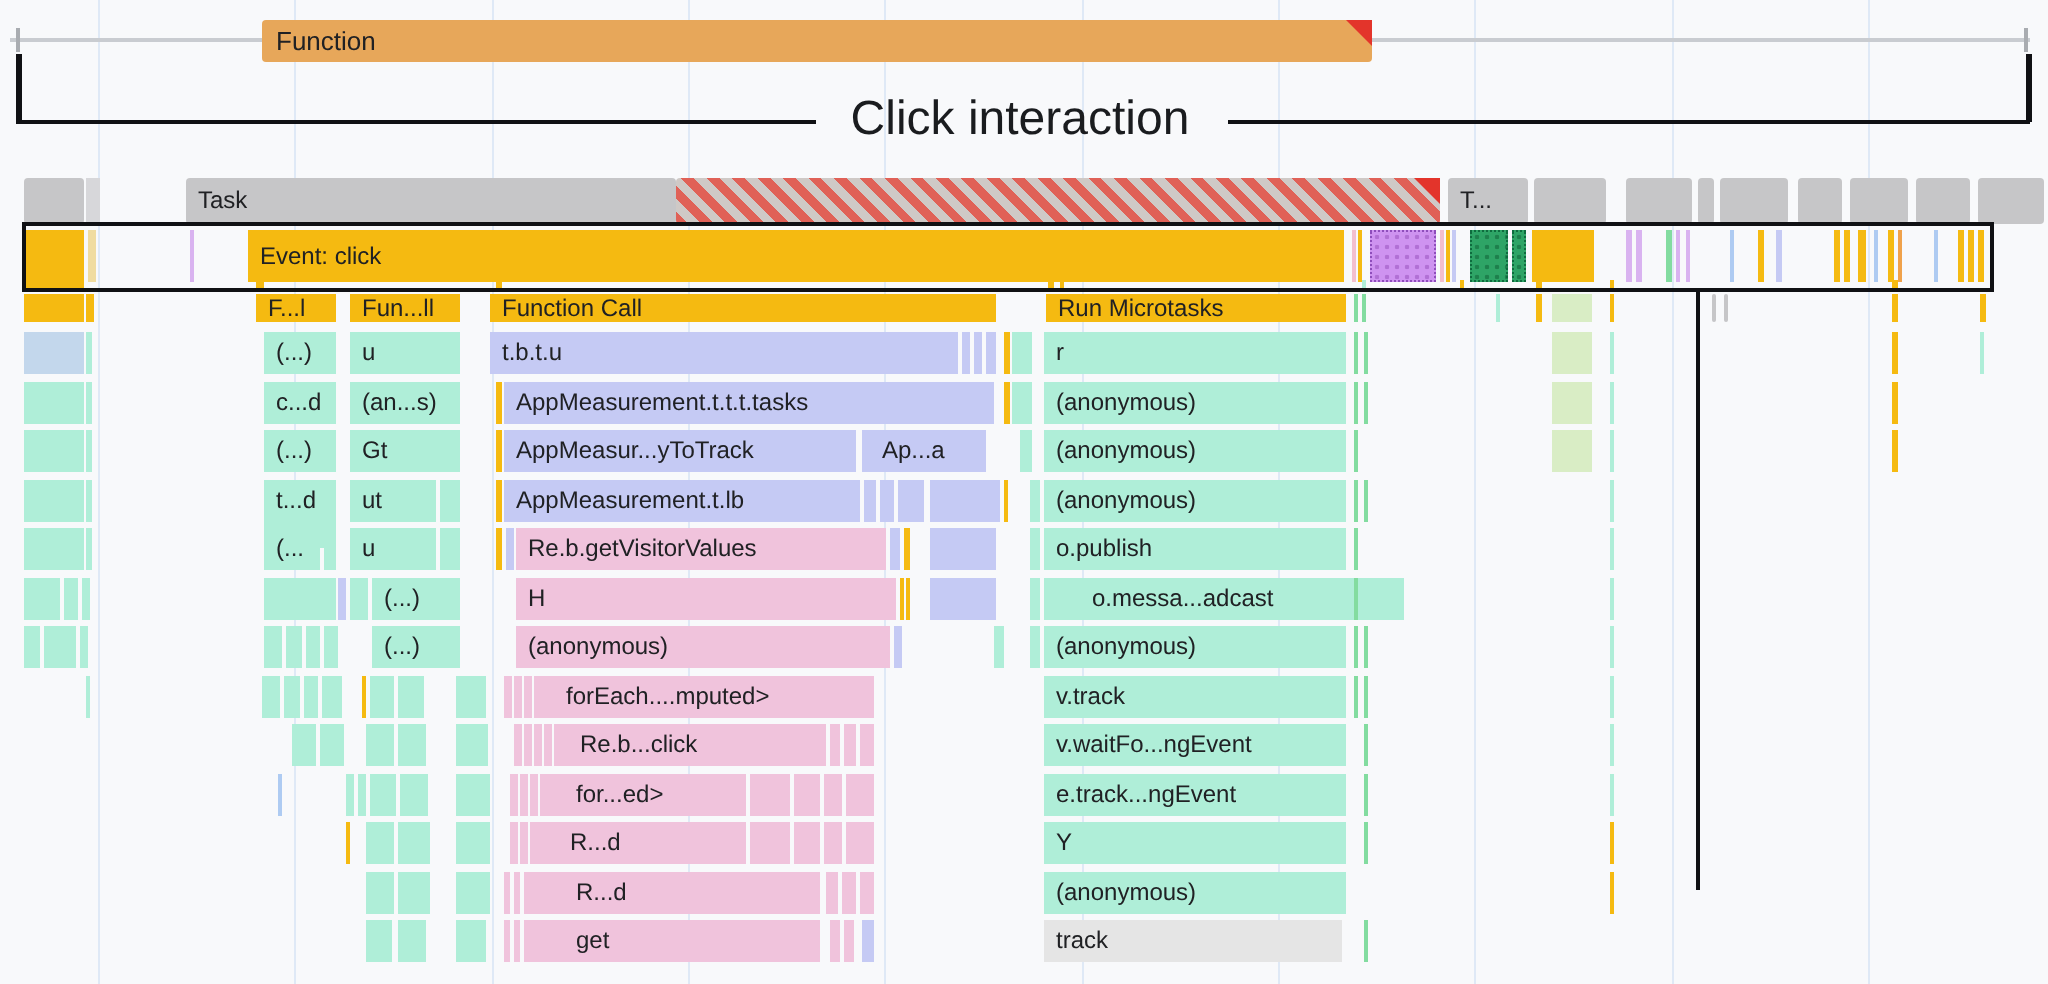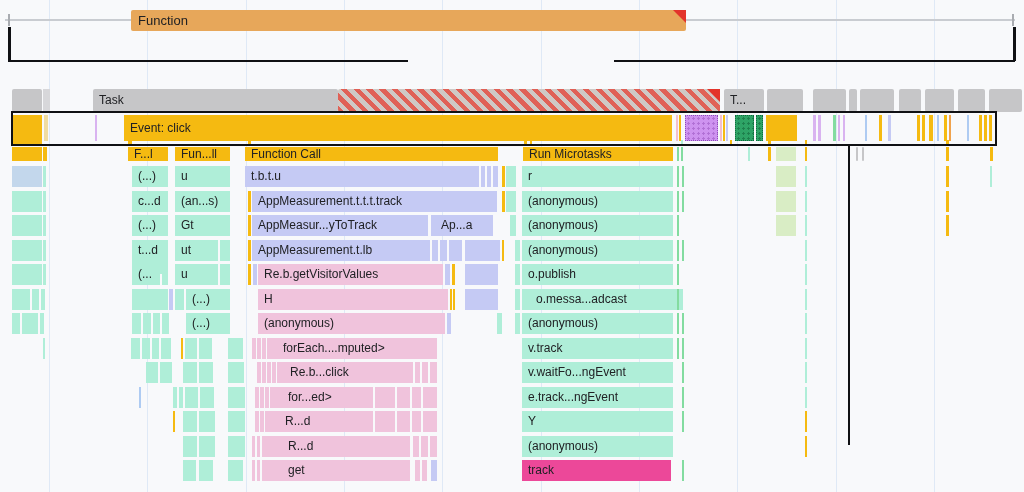--- a/index.html
+++ b/index.html
@@ -45,20 +45,21 @@
   <div class="ruler-tick" style="left:8px;top:14px;height:12px;"></div>
   <div class="ruler-tick" style="left:1012px;top:14px;height:12px;"></div>
 
   <div class="pointer-bar">Function</div>
   <div class="tri" style="left:673px;top:10px;"></div>
 
   <div class="bracket" style="left:8px;top:27px;width:2.5px;height:34px;"></div>
   <div class="bracket" style="left:1013px;top:27px;width:2.5px;height:34px;"></div>
   <div class="bracket" style="left:8px;top:59.5px;width:400px;height:2.5px;"></div>
   <div class="bracket" style="left:614px;top:59.5px;width:401px;height:2.5px;"></div>
+  <div class="big-label" style="left:360px;top:46px;width:300px;">Click interaction</div>
 
   <div id="bars">
       <div class="seg seg-gray" style="left: 12px; top: 89px; width: 30px; height: 23px;"></div>
       <div class="seg" style="left: 43px; top: 89px; width: 7px; height: 23px; background: rgb(215, 215, 218);"></div>
       <div class="seg seg-gray" style="left: 93px; top: 89px; width: 245px; height: 23px; line-height: 23px; padding-left: 6px;">Task</div>
       <div class="seg seg-hatch" style="left: 338px; top: 89px; width: 382px; height: 23px;"></div>
       <div class="seg seg-gray" style="left: 724px; top: 89px; width: 40px; height: 23px; line-height: 23px; padding-left: 6px;">T...</div>
       <div class="seg seg-gray" style="left: 767px; top: 89px; width: 36px; height: 23px;"></div>
       <div class="seg seg-gray" style="left: 813px; top: 89px; width: 33px; height: 23px;"></div>
       <div class="seg seg-gray" style="left: 849px; top: 89px; width: 8px; height: 23px;"></div>
@@ -139,21 +140,21 @@
       <div class="seg" style="left: 682px; top: 166px; width: 2px; height: 21px; background: rgb(131, 220, 160);"></div>
       <div class="seg" style="left: 776px; top: 166px; width: 20px; height: 21px; background: rgb(217, 237, 197);"></div>
       <div class="seg" style="left: 805px; top: 166px; width: 2px; height: 21px; background: rgb(175, 238, 216);"></div>
       <div class="seg" style="left: 946px; top: 166px; width: 3px; height: 21px; background: rgb(245, 186, 17);"></div>
       <div class="seg" style="left: 990px; top: 166px; width: 2px; height: 21px; background: rgb(175, 238, 216);"></div>
       <div class="seg" style="left: 12px; top: 190.5px; width: 30px; height: 21px; background: rgb(175, 238, 216);"></div>
       <div class="seg" style="left: 43px; top: 190.5px; width: 3px; height: 21px; background: rgb(175, 238, 216);"></div>
       <div class="seg" style="left: 132px; top: 190.5px; width: 36px; height: 21px; background: rgb(175, 238, 216); line-height: 21px; padding-left: 6px;">c...d</div>
       <div class="seg" style="left: 175px; top: 190.5px; width: 55px; height: 21px; background: rgb(175, 238, 216); line-height: 21px; padding-left: 6px;">(an...s)</div>
       <div class="seg" style="left: 248px; top: 190.5px; width: 3px; height: 21px; background: rgb(245, 186, 17);"></div>
-      <div class="seg" style="left: 252px; top: 190.5px; width: 245px; height: 21px; background: rgb(197, 202, 244); line-height: 21px; padding-left: 6px;">AppMeasurement.t.t.t.track</div>
+      <div class="seg" style="left: 252px; top: 190.5px; width: 245px; height: 21px; background: rgb(197, 202, 244); line-height: 21px; padding-left: 6px;">AppMeasurement.t.t.t.tasks</div>
       <div class="seg" style="left: 502px; top: 190.5px; width: 3px; height: 21px; background: rgb(245, 186, 17);"></div>
       <div class="seg" style="left: 506px; top: 190.5px; width: 10px; height: 21px; background: rgb(175, 238, 216);"></div>
       <div class="seg" style="left: 522px; top: 190.5px; width: 151px; height: 21px; background: rgb(175, 238, 216); line-height: 21px; padding-left: 6px;">(anonymous)</div>
       <div class="seg" style="left: 677px; top: 190.5px; width: 2px; height: 21px; background: rgb(131, 220, 160);"></div>
       <div class="seg" style="left: 682px; top: 190.5px; width: 2px; height: 21px; background: rgb(131, 220, 160);"></div>
       <div class="seg" style="left: 776px; top: 190.5px; width: 20px; height: 21px; background: rgb(217, 237, 197);"></div>
       <div class="seg" style="left: 805px; top: 190.5px; width: 2px; height: 21px; background: rgb(175, 238, 216);"></div>
       <div class="seg" style="left: 946px; top: 190.5px; width: 3px; height: 21px; background: rgb(245, 186, 17);"></div>
       <div class="seg" style="left: 12px; top: 215px; width: 30px; height: 21px; background: rgb(175, 238, 216);"></div>
       <div class="seg" style="left: 43px; top: 215px; width: 3px; height: 21px; background: rgb(175, 238, 216);"></div>
@@ -206,21 +207,21 @@
       <div class="seg" style="left: 41px; top: 288.5px; width: 4px; height: 21px; background: rgb(175, 238, 216);"></div>
       <div class="seg" style="left: 132px; top: 288.5px; width: 36px; height: 21px; background: rgb(175, 238, 216);"></div>
       <div class="seg" style="left: 169px; top: 288.5px; width: 4px; height: 21px; background: rgb(197, 202, 244);"></div>
       <div class="seg" style="left: 175px; top: 288.5px; width: 9px; height: 21px; background: rgb(175, 238, 216);"></div>
       <div class="seg" style="left: 186px; top: 288.5px; width: 44px; height: 21px; background: rgb(175, 238, 216); line-height: 21px; padding-left: 6px;">(...)</div>
       <div class="seg" style="left: 258px; top: 288.5px; width: 190px; height: 21px; background: rgb(240, 195, 220); line-height: 21px; padding-left: 6px;">H</div>
       <div class="seg" style="left: 450px; top: 288.5px; width: 2px; height: 21px; background: rgb(245, 186, 17);"></div>
       <div class="seg" style="left: 453px; top: 288.5px; width: 2px; height: 21px; background: rgb(245, 186, 17);"></div>
       <div class="seg" style="left: 465px; top: 288.5px; width: 33px; height: 21px; background: rgb(197, 202, 244);"></div>
       <div class="seg" style="left: 515px; top: 288.5px; width: 5px; height: 21px; background: rgb(175, 238, 216);"></div>
-      <div class="seg" style="left: 522px; top: 288.5px; width: 161px; height: 21px; background: rgb(175, 238, 216); line-height: 21px; padding-left: 14px;">o.messa...adcast</div>
+      <div class="seg" style="left: 522px; top: 288.5px; width: 180px; height: 21px; background: rgb(175, 238, 216); line-height: 21px; padding-left: 24px;">o.messa...adcast</div>
       <div class="seg" style="left: 677px; top: 288.5px; width: 2px; height: 21px; background: rgb(131, 220, 160);"></div>
       <div class="seg" style="left: 805px; top: 288.5px; width: 2px; height: 21px; background: rgb(175, 238, 216);"></div>
       <div class="seg" style="left: 12px; top: 313px; width: 8px; height: 21px; background: rgb(175, 238, 216);"></div>
       <div class="seg" style="left: 22px; top: 313px; width: 16px; height: 21px; background: rgb(175, 238, 216);"></div>
       <div class="seg" style="left: 40px; top: 313px; width: 4px; height: 21px; background: rgb(175, 238, 216);"></div>
       <div class="seg" style="left: 132px; top: 313px; width: 9px; height: 21px; background: rgb(175, 238, 216);"></div>
       <div class="seg" style="left: 143px; top: 313px; width: 8px; height: 21px; background: rgb(175, 238, 216);"></div>
       <div class="seg" style="left: 153px; top: 313px; width: 7px; height: 21px; background: rgb(175, 238, 216);"></div>
       <div class="seg" style="left: 162px; top: 313px; width: 7px; height: 21px; background: rgb(175, 238, 216);"></div>
       <div class="seg" style="left: 186px; top: 313px; width: 44px; height: 21px; background: rgb(175, 238, 216); line-height: 21px; padding-left: 6px;">(...)</div>
@@ -309,21 +310,21 @@
       <div class="seg" style="left: 805px; top: 435.5px; width: 2px; height: 21px; background: rgb(245, 186, 17);"></div>
       <div class="seg" style="left: 183px; top: 460px; width: 13px; height: 21px; background: rgb(175, 238, 216);"></div>
       <div class="seg" style="left: 199px; top: 460px; width: 14px; height: 21px; background: rgb(175, 238, 216);"></div>
       <div class="seg" style="left: 228px; top: 460px; width: 15px; height: 21px; background: rgb(175, 238, 216);"></div>
       <div class="seg" style="left: 252px; top: 460px; width: 3px; height: 21px; background: rgb(240, 195, 220);"></div>
       <div class="seg" style="left: 257px; top: 460px; width: 3px; height: 21px; background: rgb(240, 195, 220);"></div>
       <div class="seg" style="left: 262px; top: 460px; width: 148px; height: 21px; background: rgb(240, 195, 220); line-height: 21px; padding-left: 26px;">get</div>
       <div class="seg" style="left: 415px; top: 460px; width: 5px; height: 21px; background: rgb(240, 195, 220);"></div>
       <div class="seg" style="left: 422px; top: 460px; width: 5px; height: 21px; background: rgb(240, 195, 220);"></div>
       <div class="seg" style="left: 431px; top: 460px; width: 6px; height: 21px; background: rgb(197, 202, 244);"></div>
-      <div class="seg" style="left: 522px; top: 460px; width: 149px; height: 21px; background: #ec4899; line-height: 21px; padding-left: 6px;">track</div>
+      <div class="seg" style="left: 522px; top: 460px; width: 149px; height: 21px; background: #e5e5e5; line-height: 21px; padding-left: 6px;">track</div>
       <div class="seg" style="left: 682px; top: 460px; width: 2px; height: 21px; background: rgb(131, 220, 160);"></div>
     </div>
 
   <div class="tri" style="left:707px;top:89px;"></div>
 
   <div class="sel-box"></div>
 
   <div class="marker-line"></div>
 </div>
 

